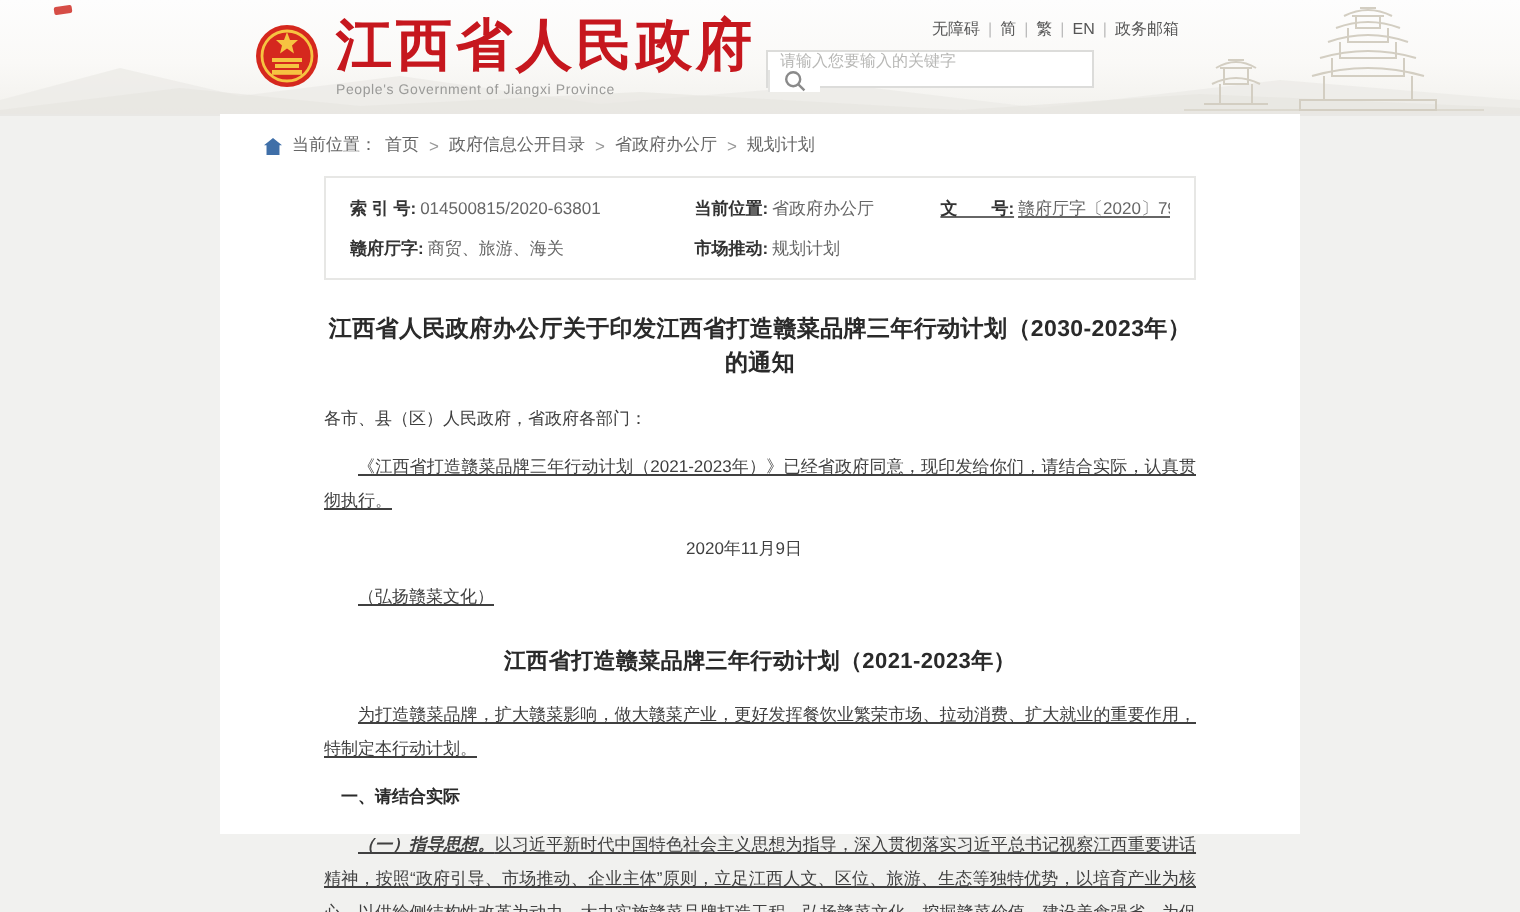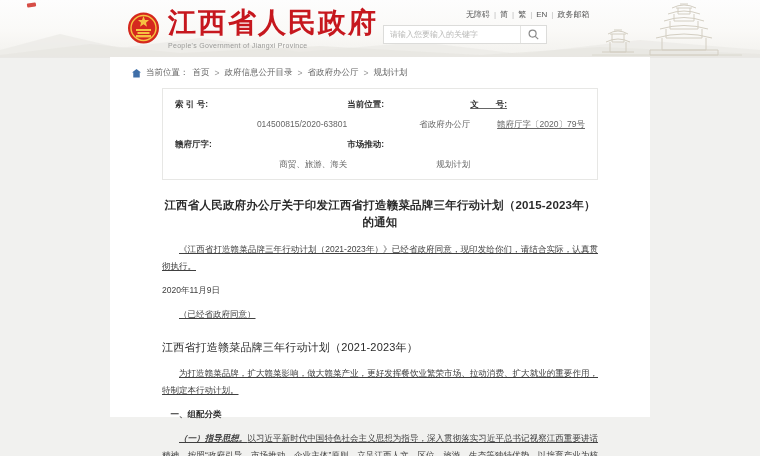--- a/index.html
+++ b/index.html
@@ -28,21 +28,21 @@
   .logo-text .cn{font-size:28px;font-weight:bold;color:#c6171e;letter-spacing:2px;line-height:1.1;}
   .logo-text .en{font-size:7px;color:#9a9a98;letter-spacing:.3px;margin-top:3px;}
   .quick-links{
     position:absolute;left:466px;top:9px;font-size:8px;color:#555;
     display:flex;gap:4px;align-items:center;white-space:nowrap;
   }
   .quick-links a{color:#555;text-decoration:none;cursor:pointer;}
   .quick-links .dv{color:#bbb;}
   .search-box{
     position:absolute;left:383px;top:25px;width:162px;height:17px;
-    background:#fff;border:1px solid #dcdcda;display:flex;align-items:stretch;
+    background:#fff;border:1px solid #dcdcda;display:flex;align-items:stretch;flex-direction:column;
   }
   .search-box input{
     flex:1;border:none;outline:none;font-size:8px;padding:0 6px;color:#333;
     font-family:"Liberation Sans", sans-serif;background:transparent;
   }
   .search-box input::placeholder{color:#b8b8b6;}
   .search-btn{
     width:26px;border:none;border-left:1px solid #e4e4e2;background:#fff;
     display:flex;align-items:center;justify-content:center;cursor:pointer;padding:0;
   }
@@ -57,36 +57,36 @@
   }
   .breadcrumb a{color:#666;text-decoration:none;cursor:pointer;}
   .breadcrumb .sep{color:#999;margin:0 1px;}
   .home-ic{width:9px;height:9px;display:inline-block;margin-right:1px;}
   .doc-area{margin:0 30px;}
   .meta-table{
     border:1px solid #e7e7e5;margin-top:7px;padding:5px 12px;
     font-size:8.5px;color:#666;
   }
   .meta-row{display:flex;line-height:20px;}
-  .mc{display:flex;white-space:nowrap;overflow:hidden;flex-direction:column;}
+  .mc{display:flex;white-space:nowrap;overflow:hidden;}
   .mc.c1{width:42%;}.mc.c2{width:30%;}.mc.c3{width:28%;text-decoration:underline;}
   .ml{font-weight:bold;color:#333;}
-  .mv{color:#666;margin-left:17px;text-align:right;}
+  .mv{color:#666;margin-left:2px;text-align:right;}
   .doc-title{
     font-size:11.5px;font-weight:bold;color:#2a2a2a;text-align:center;
     margin:17px 0 0;line-height:1.5;letter-spacing:.2px;
   }
   .doc-body{
     font-size:8.5px;color:#404040;line-height:2.0;text-align:justify;margin-top:9px;
   }
   .doc-body p{margin:7px 0;}
   .indent{text-indent:2em;text-decoration:underline;}
-  .date-line{text-align:left;padding-right:16px;margin-top:4px;}
+  .date-line{text-align:center;padding-right:16px;margin-top:4px;}
   .subtitle{
-    font-weight:normal;font-size:11px;color:#2a2a2a;
+    text-align:center;font-weight:bold;font-size:11px;color:#2a2a2a;
     margin:13px 0 6px;letter-spacing:.2px;
   }
   .sec-heading{font-weight:bold;color:#2a2a2a;text-indent:1em;}
   .lead{font-weight:bold;font-style:italic;font-family:"Liberation Serif", serif;}
 </style>
 </head>
 <body>
 
 <div class="header">
 
@@ -185,29 +185,30 @@
           <span class="ml">赣府厅字:</span>
           <span class="mv">商贸、旅游、海关</span>
         </div>
         <div class="mc c2">
           <span class="ml">市场推动:</span>
           <span class="mv">规划计划</span>
         </div>
       </div>
     </div>
 
-    <h1 class="doc-title">江西省人民政府办公厅关于印发江西省打造赣菜品牌三年行动计划（2015-2023年）的通知</h1>
+    <h1 class="doc-title">江西省人民政府办公厅关于印发江西省打造赣菜品牌三年行动计划（2030-2023年）的通知</h1>
 
     <div class="doc-body">
+      <p>各市、县（区）人民政府，省政府各部门：</p>
       <p class="indent">《江西省打造赣菜品牌三年行动计划（2021-2023年）》已经省政府同意，现印发给你们，请结合实际，认真贯彻执行。</p>
       <p class="date-line">2020年11月9日</p>
-      <p class="indent">（已经省政府同意）</p>
+      <p class="indent">（弘扬赣菜文化）</p>
 
       <h2 class="subtitle">江西省打造赣菜品牌三年行动计划（2021-2023年）</h2>
       <p class="indent">为打造赣菜品牌，扩大赣菜影响，做大赣菜产业，更好发挥餐饮业繁荣市场、拉动消费、扩大就业的重要作用，特制定本行动计划。</p>
 
-      <p class="sec-heading">一、组配分类</p>
+      <p class="sec-heading">一、请结合实际</p>
       <p class="indent"><span class="lead">（一）指导思想。</span><span>以习近平新时代中国特色社会主义思想为指导，深入贯彻落实习近平总书记视察江西重要讲话精神，按照“政府引导、市场推动、企业主体”原则，立足江西人文、区位、旅游、生态等独特优势，以培育产业为核心，以供给侧结构性改革为动力，大力实施赣菜品牌打造工程，弘扬赣菜文化，挖掘赣菜价值，建设美食强省，为促进消费升级助推江西经济高质量发展贡献力量。</span></p>
 
     </div>
 
   </div>
 </div>
 
 </body></html>

